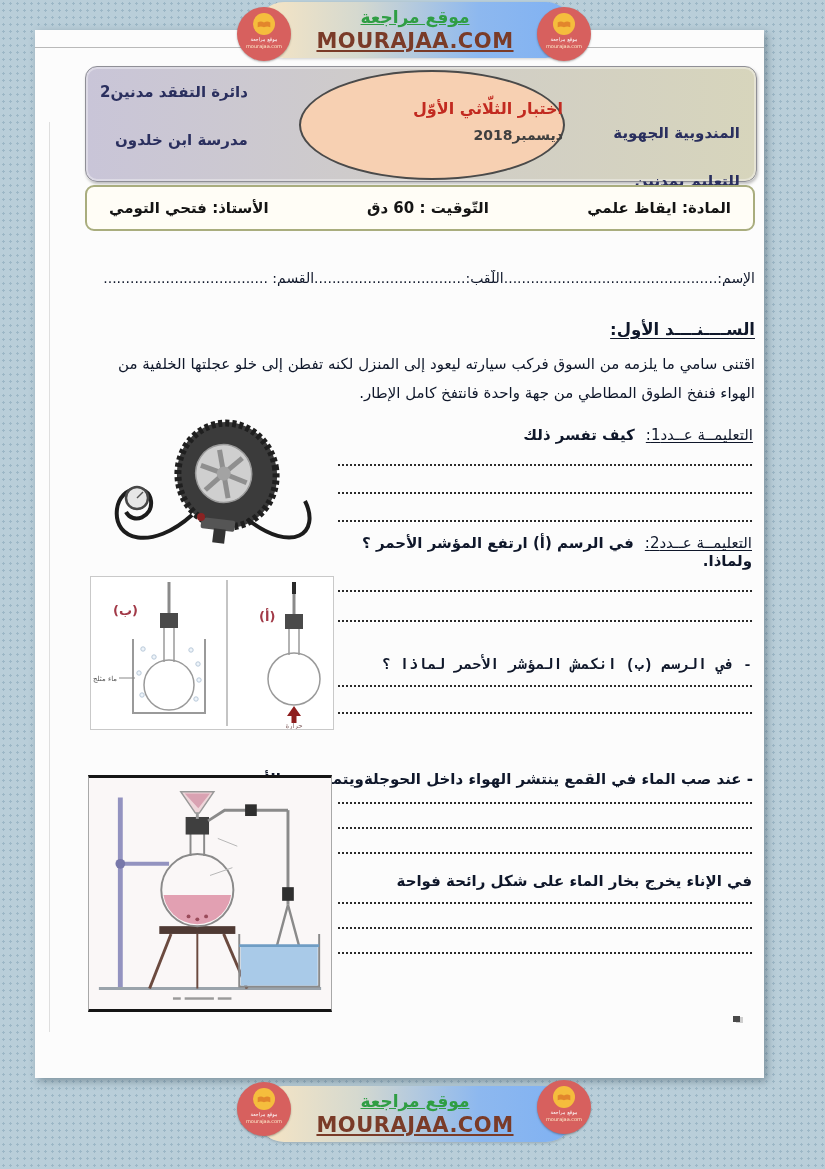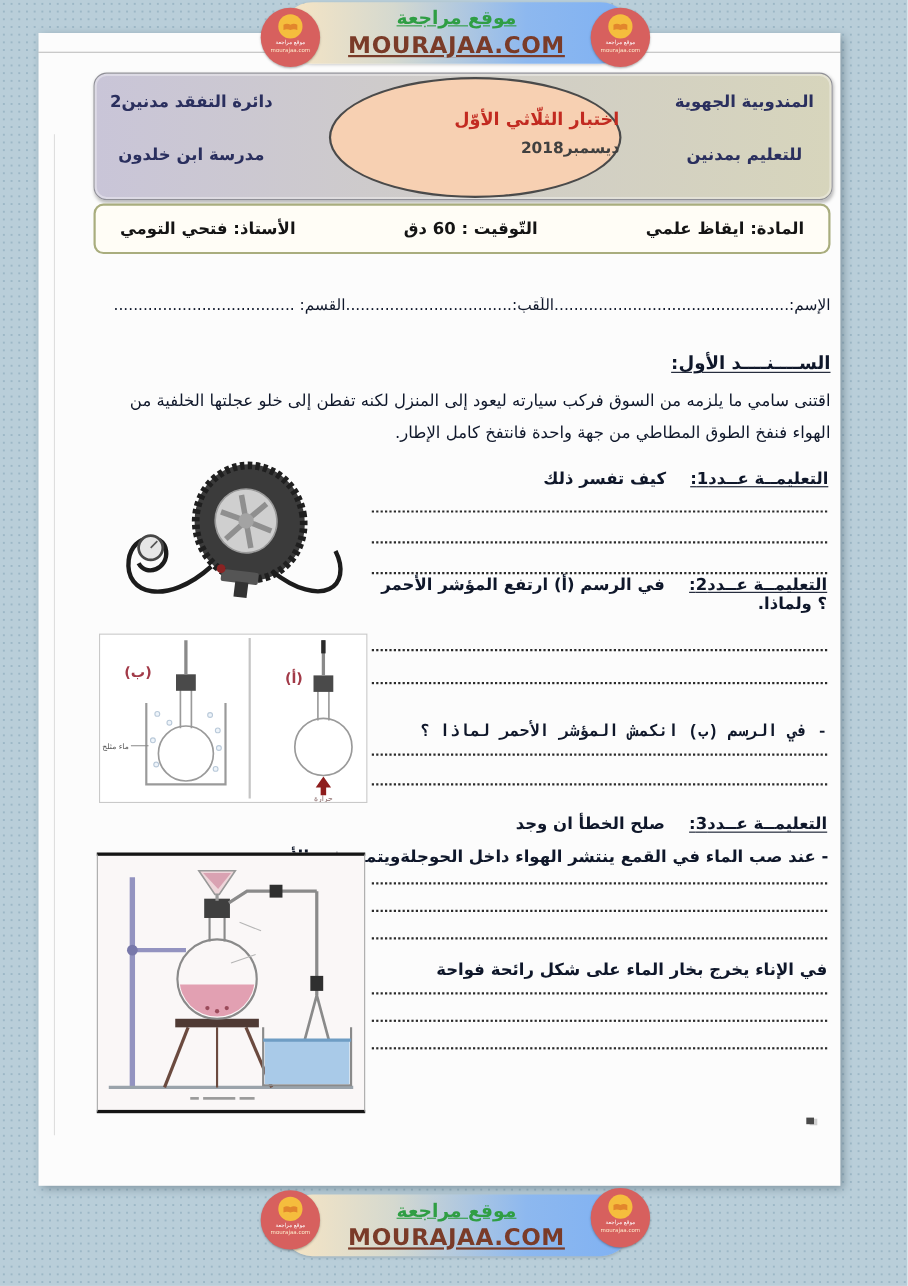--- a/index.html
+++ b/index.html
@@ -39,22 +39,22 @@
   .page-topline{position:absolute;top:17px;left:0;width:100%;border-top:1.5px solid rgba(130,130,130,.55);}
   .page-leftline{position:absolute;top:92px;left:14px;height:910px;border-left:1px solid rgba(120,120,120,.22);}
 
   
   .header-box{
     position:absolute;left:50px;top:36px;width:670px;height:114px;border-radius:12px;
     background:linear-gradient(to right,#c9c5d8 0%,#cfccc9 45%,#d7d5bc 100%);
     border:1px solid #8f8f96;
     box-shadow:inset 0 0 0 2px rgba(255,255,255,.35),1px 2px 3px rgba(0,0,0,.25);
   }
-  .hdr-col{position:absolute;top:16px;text-align:center;font-weight:800;font-size:15px;color:#2a2f5e;direction:rtl;}
-  .hdr-right{right:16px;}
+  .hdr-col{position:absolute;top:16px;text-align:right;font-weight:800;font-size:15px;color:#2a2f5e;direction:rtl;}
+  .hdr-right{right:16px;margin-top:41px;}
   .hdr-left{left:14px;}
   .hdr-col div{margin-bottom:30px;}
   .hdr-oval{
     position:absolute;left:213px;top:3px;width:262px;height:106px;border-radius:50%;
     background:#f7d0b2;border:2px solid #4a4a4a;direction:rtl;
   }
   .oval-title{margin-top:27px;font-size:16px;font-weight:800;color:#c22a20;}
   .oval-date{margin-top:9px;font-size:14px;font-weight:800;color:#404040;}
 
   
@@ -68,21 +68,21 @@
   .ar{direction:rtl;text-align:right;color:#0f172a;}
   .student-line{position:absolute;left:50px;top:240px;width:670px;font-size:14px;font-weight:400;
     white-space:nowrap;overflow:hidden;}
   .sec-head{position:absolute;left:50px;top:290px;width:670px;font-size:16.5px;font-weight:800;
     text-decoration:underline;text-underline-offset:3px;}
   .sec-par{position:absolute;left:50px;top:320px;width:670px;font-size:15px;font-weight:400;line-height:1.95;}
 
   .qline{position:absolute;font-size:15px;font-weight:700;}
   .fullcol{left:50px;width:668px;}
   .rightcol{left:303px;width:414px;}
-  .qlabel{font-weight:700;text-decoration:underline;text-underline-offset:2px;margin-left:22px;}
+  .qlabel{font-weight:400;text-decoration:underline;text-underline-offset:2px;margin-left:11px;}
 
   .dotline{position:absolute;left:303px;width:414px;height:0;border-bottom:2px dotted #2a2a2a;}
 
   
   .fig{position:absolute;background:#ffffff;}
   .fig-tire{left:62px;top:383px;width:225px;height:148px;background:transparent;}
   .fig-flasks{left:55px;top:546px;width:242px;height:152px;border:1px solid #c9c9c9;}
   .fig-apparatus{left:53px;top:745px;width:244px;height:237px;background:#faf7f7;
     border-top:3px solid #151515;border-bottom:3px solid #151515;
     border-left:1px solid #a8a8a8;border-right:1px solid #a8a8a8;box-sizing:border-box;}
@@ -175,21 +175,21 @@
         <rect x="104" y="106" width="34" height="11" rx="2" fill="#555" transform="rotate(7 121 111)"></rect>
         <rect x="116" y="116" width="12" height="14" fill="#333" transform="rotate(7 122 123)"></rect>
         <circle cx="104" cy="104" r="4" fill="#8a2323"></circle>
       </svg>
     </div>
 
     <div class="dotline" style="top:434px;"></div>
     <div class="dotline" style="top:462px;"></div>
     <div class="dotline" style="top:490px;"></div>
 
-    <div class="ar qline rightcol" style="top:492px;">
+    <div class="ar qline rightcol" style="top:504px;">
       <span class="qlabel">التعليمــة عــدد2:</span><span>في الرسم (أ) ارتفع المؤشر الأحمر ؟ ولماذا.</span>
     </div>
     <div class="dotline" style="top:560px;"></div>
     <div class="dotline" style="top:590px;"></div>
 
     <div class="fig fig-flasks">
       <svg viewBox="0 0 242 152">
         <line x1="136" y1="3" x2="136" y2="149" stroke="#c4c4c4" stroke-width="2"></line>
 
         <text x="22" y="38" font-size="13" font-weight="bold" fill="#a23a48">(ب)</text>
@@ -221,23 +221,20 @@
         <rect x="201" y="5" width="4" height="12" fill="#2a2a2a"></rect>
         <path d="M203 129 l-7 10 h4.5 v7 h5 v-7 h4.5 z" fill="#8e1d1d"></path>
         <text x="203" y="151" font-size="7" fill="#8a6a6a" text-anchor="middle">حرارة</text>
       </svg>
     </div>
 
     <div class="ar qline rightcol" style="top:625px;font-family:Liberation Mono, monospace;">- في الرسم (ب) انكمش المؤشر الأحمر لماذا ؟</div>
     <div class="dotline" style="top:655px;"></div>
     <div class="dotline" style="top:682px;"></div>
 
-    <div class="ar qline rightcol" style="top:710px;">
-      <span class="qlabel">التعليمــة عــدد3:</span><span>صلح الخطأ ان وجد</span>
-    </div>
     <div class="ar qline fullcol" style="top:740px;">- عند صب الماء في القمع ينتشر الهواء داخل الحوجلةويتمدد في الأنبوب.</div>
 
     <div class="fig fig-apparatus">
       <svg viewBox="0 0 244 237">
         <line x1="30" y1="20" x2="30" y2="216" stroke="#9393c0" stroke-width="5"></line>
         <line x1="30" y1="88" x2="80" y2="88" stroke="#9393c0" stroke-width="4"></line>
         <circle cx="30" cy="88" r="5" fill="#7878aa"></circle>
         <line x1="8" y1="216" x2="236" y2="216" stroke="#9aa3ab" stroke-width="3"></line>
         <line x1="82" y1="160" x2="60" y2="216" stroke="#6b4a3f" stroke-width="3"></line>
         <line x1="136" y1="160" x2="160" y2="216" stroke="#6b4a3f" stroke-width="3"></line>

